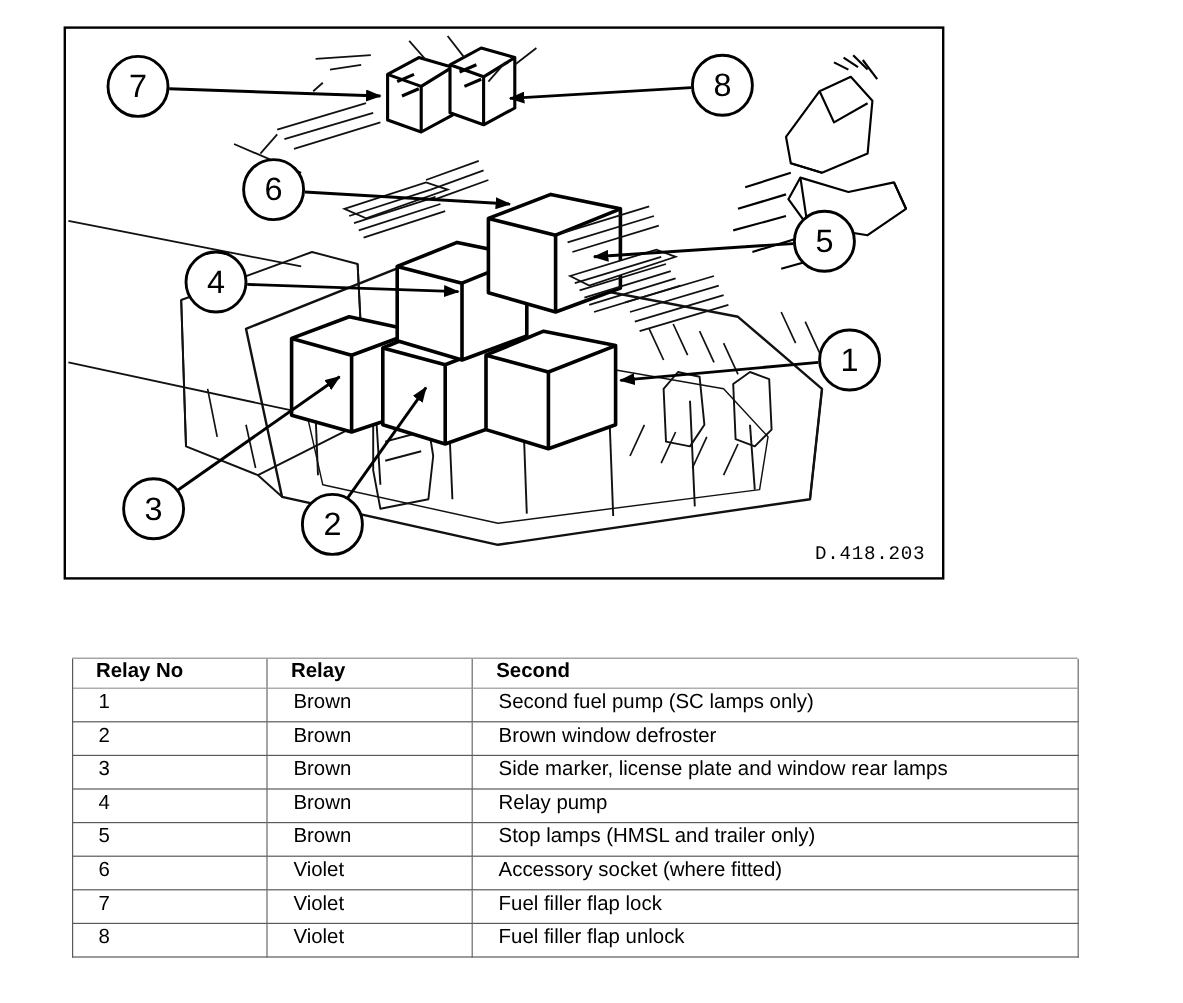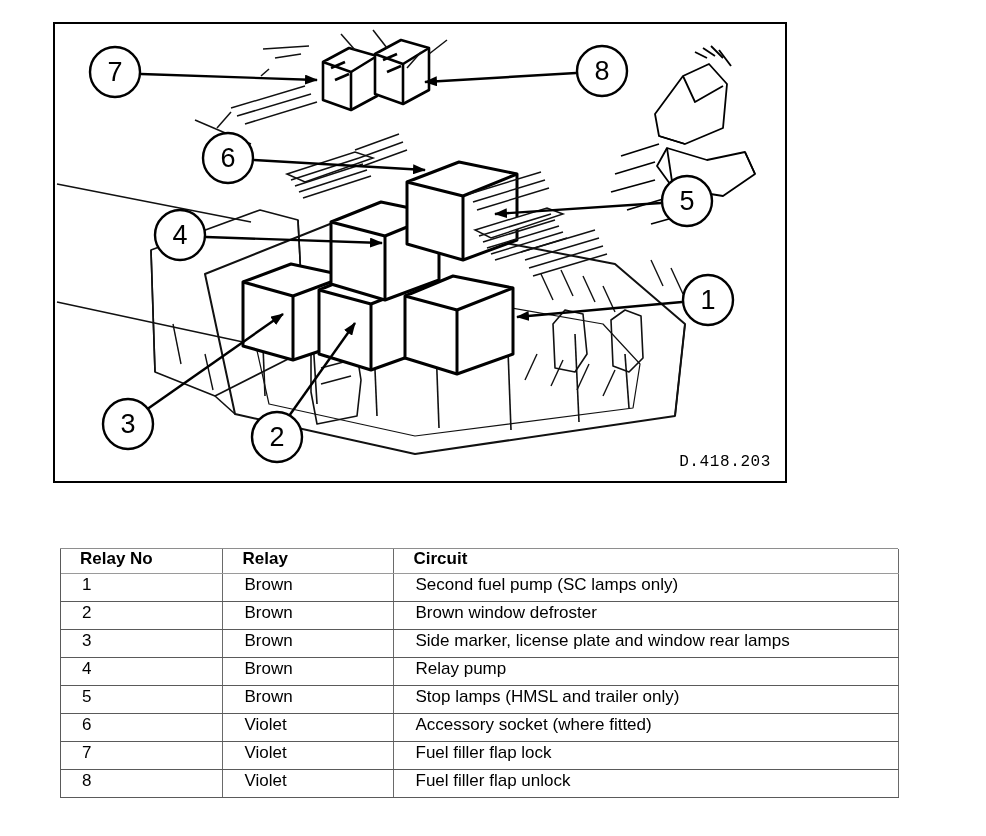--- a/index.html
+++ b/index.html
@@ -325,21 +325,21 @@
   <table class="relay-table">
     <colgroup>
       <col class="c-no">
         <col class="c-color">
         <col class="c-circ">
     </colgroup>
     <thead>
       <tr>
         <th>Relay No</th>
         <th>Relay</th>
-        <th>Circuit</th>
+        <th>Second</th>
       </tr>
     </thead>
     <tbody>
       <tr>
         <td>1</td>
         <td>Brown</td>
         <td>Second fuel pump (SC lamps only)</td>
       </tr>
       <tr>
         <td>2</td>

